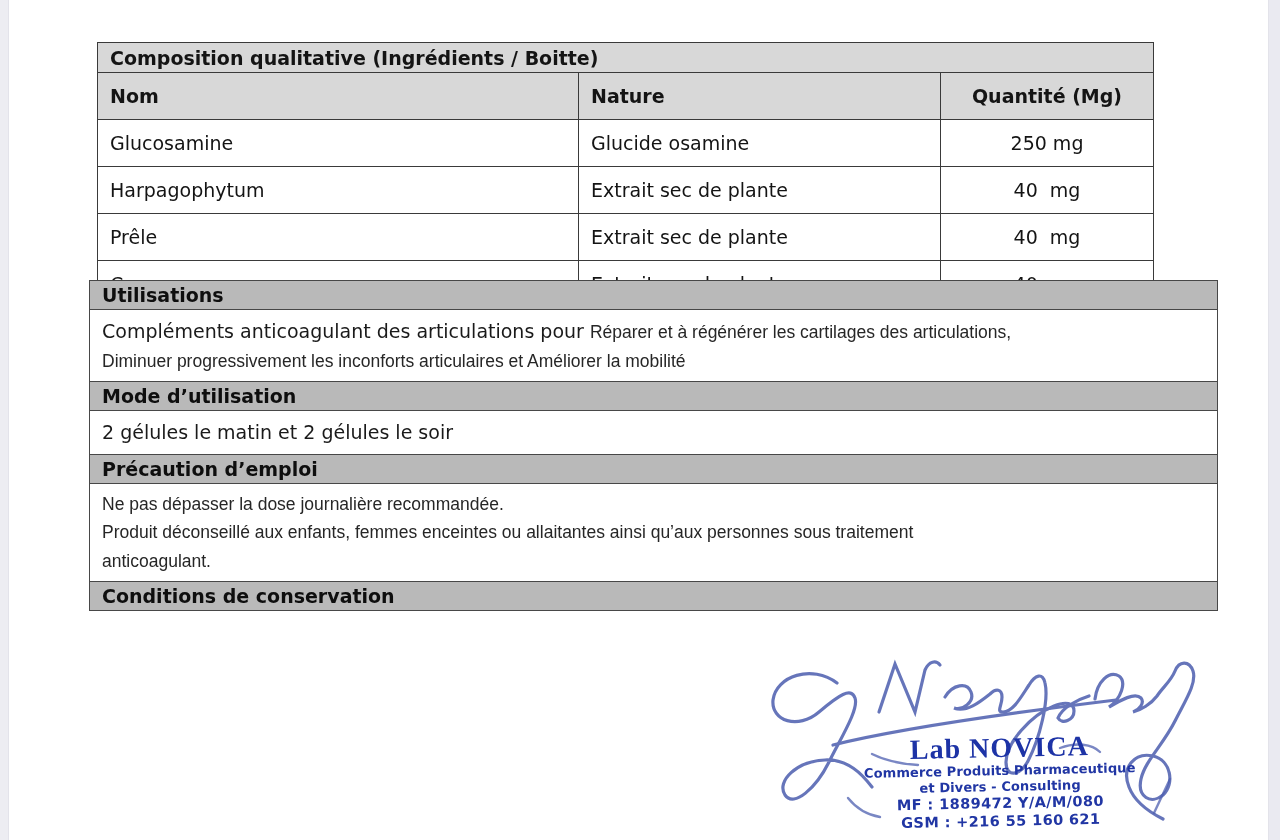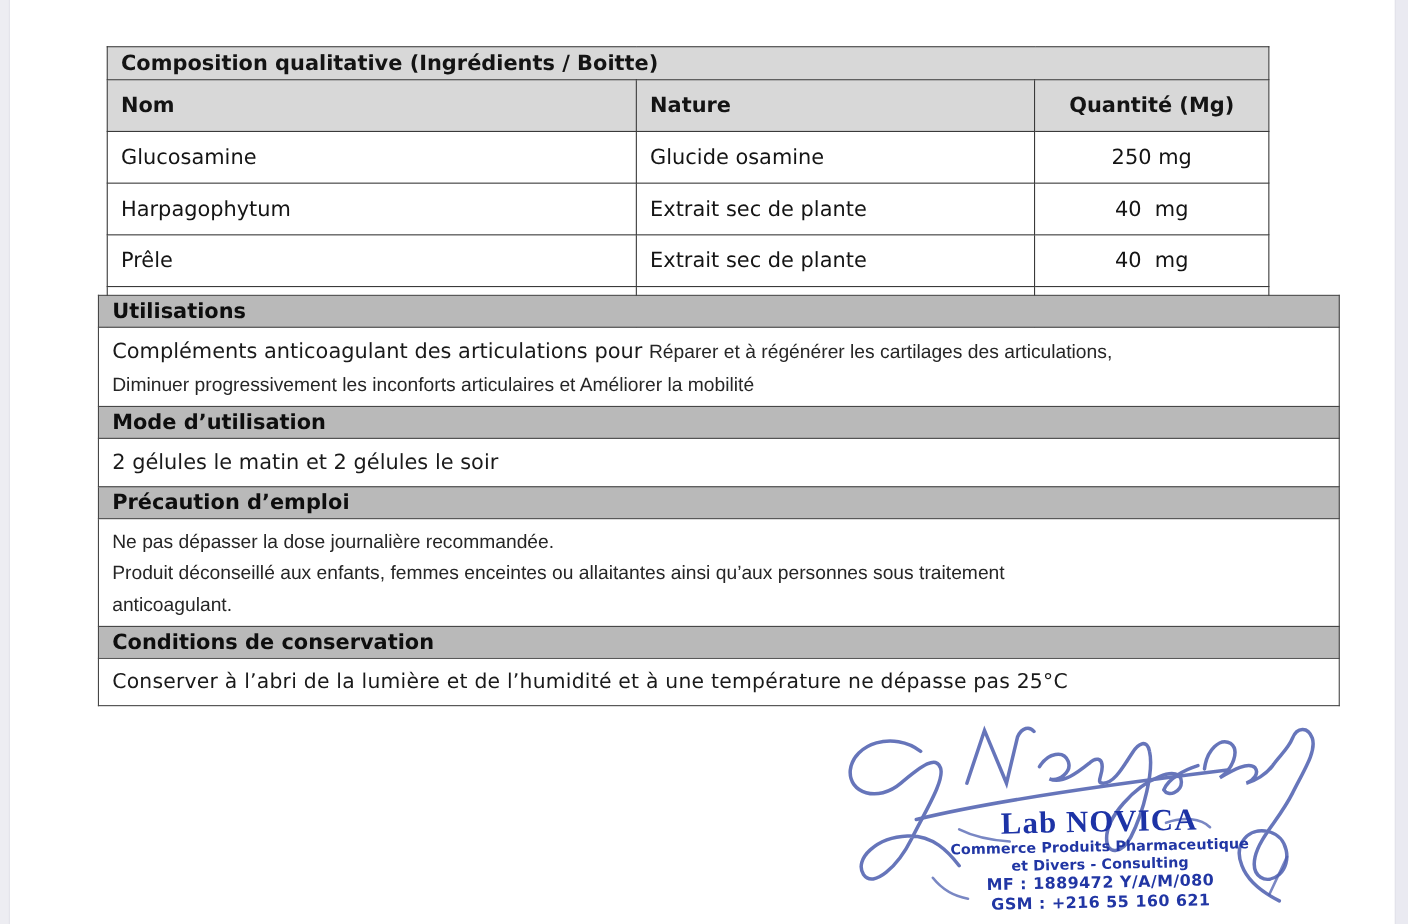--- a/index.html
+++ b/index.html
@@ -18,21 +18,21 @@
   .comp-table { position:absolute; left:97px; top:42px; width:1056px; }
   .comp-table td, .comp-table th {
     border:1.5px solid #3a3a3a; padding:2px 12px; font-size:19px; color:#141414;
     height:47px; overflow:hidden; white-space:nowrap; text-align:left;
   }
   .comp-table .title-row td { background:#d8d8d8; font-weight:bold; height:30px; }
   .comp-table .head-row th  { background:#d8d8d8; font-weight:bold; }
   .comp-table .qty { text-align:center; white-space:pre;margin-top:44px; }
 
   
-  .info-table { position:absolute; left:89px; top:268px; width:1129px; }
+  .info-table { position:absolute; left:89px; top:280px; width:1129px; }
   .info-table td { border:1.6px solid #474747; background:#ffffff; }
   .info-table .hdr {
     background:#b9b9b9; font-weight:bold; font-size:19px; color:#0e0e0e;
     padding:1px 12px; height:29px;
   }
   .info-table .bod {
     font-family:"Liberation Sans", sans-serif; font-size:17.5px; color:#262626;
     padding:6px 12px; vertical-align:top; line-height:1.62;
   }
   .lead-verdana { font-family:"DejaVu Sans", sans-serif; font-size:19px; color:#1a1a1a; }
@@ -126,25 +126,20 @@
   <tr class="row-precaution">
     <td class="bod">
       <span>Ne pas dépasser la dose journalière recommandée.</span><br>
       <span>Produit déconseillé aux enfants, femmes enceintes ou allaitantes ainsi qu’aux personnes sous traitement</span><br>
       <span>anticoagulant.</span>
     </td>
   </tr>
   <tr class="row-conservation">
     <td class="hdr">Conditions de conservation</td>
   </tr>
-  <tr class="row-conservation">
-    <td class="bod bod-single">
-      <span class="wide-line">Conserver à l’abri de la lumière et de l’humidité et à une température ne dépasse pas 25°C</span>
-    </td>
-  </tr>
 </tbody>
   </table>
 
 <div class="stamp-area">
   <svg class="sig-svg" width="460" height="192" viewBox="0 0 460 192" fill="none">
     <g stroke="#5a6ab5" stroke-width="3.2" stroke-linecap="round" fill="none" opacity="0.92">
 
       <path d="M 95,35 C 70,16 34,28 31,52 C 29,73 56,82 77,64 C 97,47 109,39 113,50 C 117,61 100,88 87,114 C 74,140 52,160 43,147 C 34,133 55,113 83,112 C 106,111 120,126 130,139"></path>
 
       <path d="M 137,64 L 153,16 L 173,64 L 183,22 C 187,13 194,12 198,17"></path>

